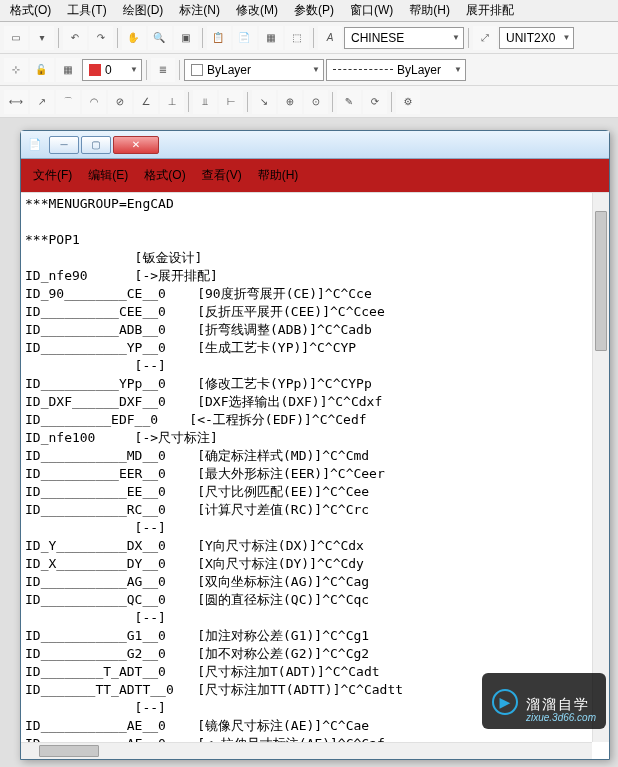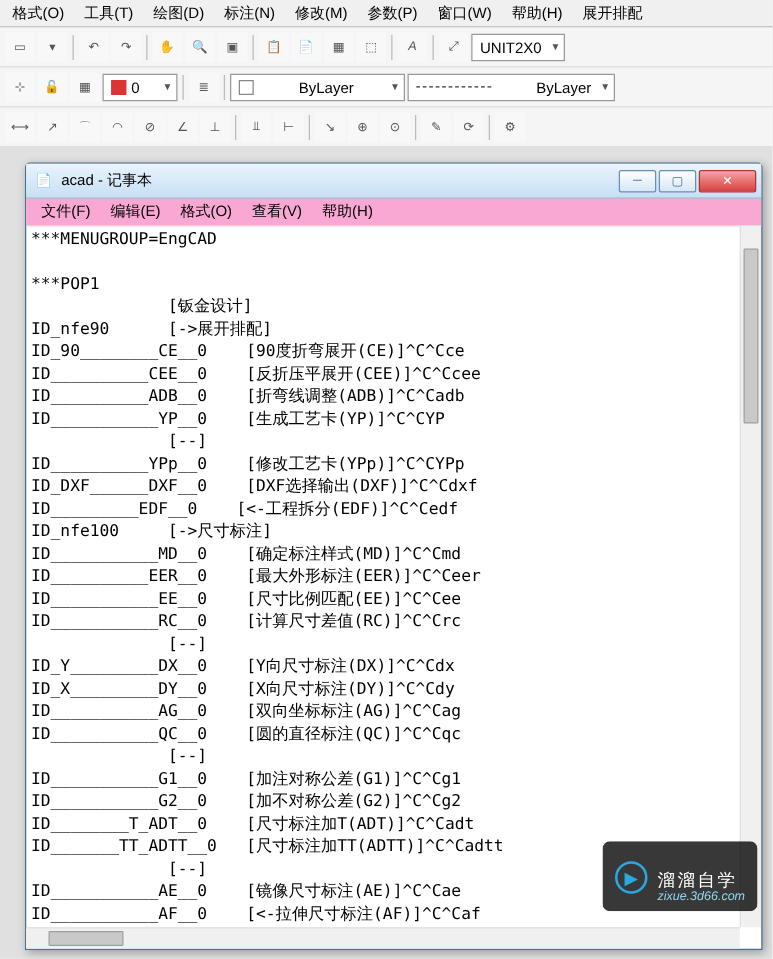--- a/index.html
+++ b/index.html
@@ -64,21 +64,21 @@
       font-size: 12px;
       min-width: 90px;
     }
     .combo::after {
       content: "▼";
       position: absolute;
       right: 3px;
       font-size: 8px;
       color: #555;
     }
-    .combo-wide { min-width: 140px; gap: 32px; }
+    .combo-wide { min-width: 140px; }
     .line-swatch {
       display:inline-block;
       width: 60px;
       height: 1px;
       border-top: 1px dashed #333;
       margin-right: 4px;
     }
     .color-sq {
       width:12px; height:12px;
       border:1px solid #888;
@@ -133,22 +133,22 @@
       font-size: 10px;
       color: #4a6c8f;
     }
     .np-btn.close {
       background: linear-gradient(to bottom, #f5a3a3, #d94040);
       color: white;
       border-color: #a33;
       width: 46px;
     }
     .np-menubar {
-      height: 22px;
-      background: #f9a8d4;
+      height: 34px;
+      background: #b91c1c;
       border-bottom: 1px solid #ddd;
       display: flex;
       align-items: center;
       padding-left: 4px;
     }
     .np-menu-item {
       padding: 3px 8px;
       cursor: default;
     }
     .np-content {
@@ -254,20 +254,21 @@
   <span class="tool-btn">✋</span>
   <span class="tool-btn">🔍</span>
   <span class="tool-btn">▣</span>
   <span class="tool-sep"></span>
   <span class="tool-btn">📋</span>
   <span class="tool-btn">📄</span>
   <span class="tool-btn">▦</span>
   <span class="tool-btn">⬚</span>
   <span class="tool-sep"></span>
   <span class="tool-btn" style="font-style:italic">A</span>
+  <span class="combo" style="min-width:120px">CHINESE</span>
   <span class="tool-sep"></span>
   <span class="tool-btn">⤢</span>
   <span class="combo" style="min-width:70px">UNIT2X0</span>
 </div>
 
 <div class="cad-toolbar-row">
   <span class="tool-btn">⊹</span>
   <span class="tool-btn">🔓</span>
   <span class="tool-btn">▦</span>
   <span class="combo" style="min-width:60px"><span class="color-sq red"></span>0</span>
@@ -302,21 +303,20 @@
   <span class="tool-sep"></span>
   <span class="tool-btn">✎</span>
   <span class="tool-btn">⟳</span>
   <span class="tool-sep"></span>
   <span class="tool-btn">⚙</span>
 </div>
 
 <div class="notepad">
   <div class="np-titlebar">
     <span class="np-icon">📄</span>
-    <span class="np-title">acad - 记事本</span>
     <div class="np-buttons">
       <span class="np-btn">─</span>
       <span class="np-btn">▢</span>
       <span class="np-btn close">✕</span>
     </div>
   </div>
   <div class="np-menubar">
     <span class="np-menu-item">文件(F)</span>
     <span class="np-menu-item">编辑(E)</span>
     <span class="np-menu-item">格式(O)</span>

